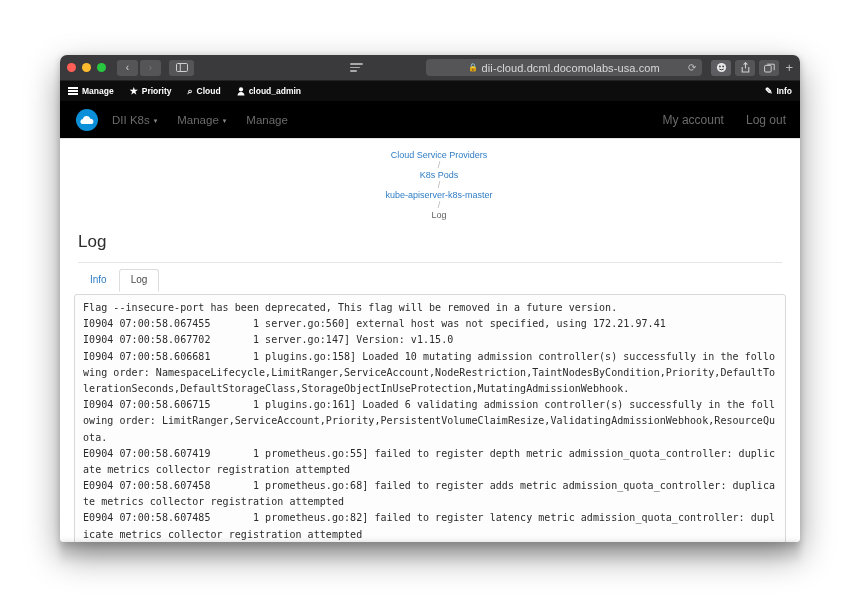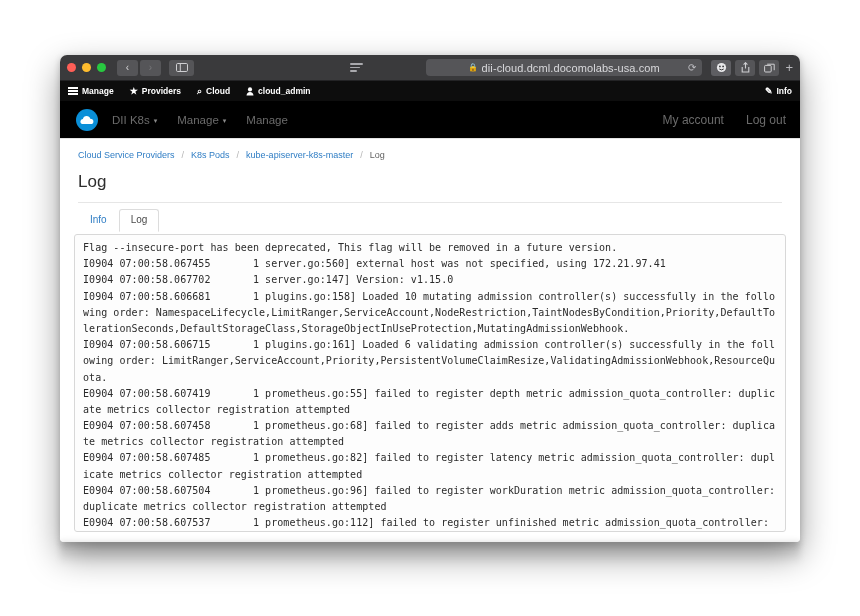--- a/index.html
+++ b/index.html
@@ -149,20 +149,21 @@
   .nav-link .caret { font-size: 7px; color: #8a8a8a; position: relative; top: 1px; }
   #app-header-spacer { flex: 1; }
   .acct-link { font-size: 12px; color: #6b6b6b; margin-left: 22px; white-space: nowrap; }
 
   
   #breadcrumb {
     display: flex; align-items: center;
     padding: 11px 0 0 18px;
     font-size: 9px;
     white-space: nowrap;
+    flex-direction: column;
   }
   #breadcrumb .crumb { color: #2f7dc4; }
   #breadcrumb .crumb.current { color: #636363; }
   #breadcrumb .sep { color: #b5b5b5; margin: 0 7px; }
 
   
   #title-wrap { padding: 12px 18px 0 18px; }
   #page-title { font-size: 17px; font-weight: normal; color: #2e2e2e; letter-spacing: 0.1px; }
   #title-rule { margin: 10px 0 0 0; height: 1px; background: #e6e6e6; }
 
@@ -292,21 +293,21 @@
         <span class="burger">
             <i></i>
             <i></i>
             <i></i>
           </span>
         <span>Manage</span>
       </div>
 
       <div class="appbar-item">
         <span class="gl">★</span>
-        <span>Providers</span>
+        <span>Priority</span>
       </div>
 
       <div class="appbar-item">
         <span class="gl">⌕</span>
         <span>Cloud</span>
       </div>
 
       <div class="appbar-item">
         <span class="gl">
           <svg width="8" height="9" viewBox="0 0 8 9" style="display:block">

